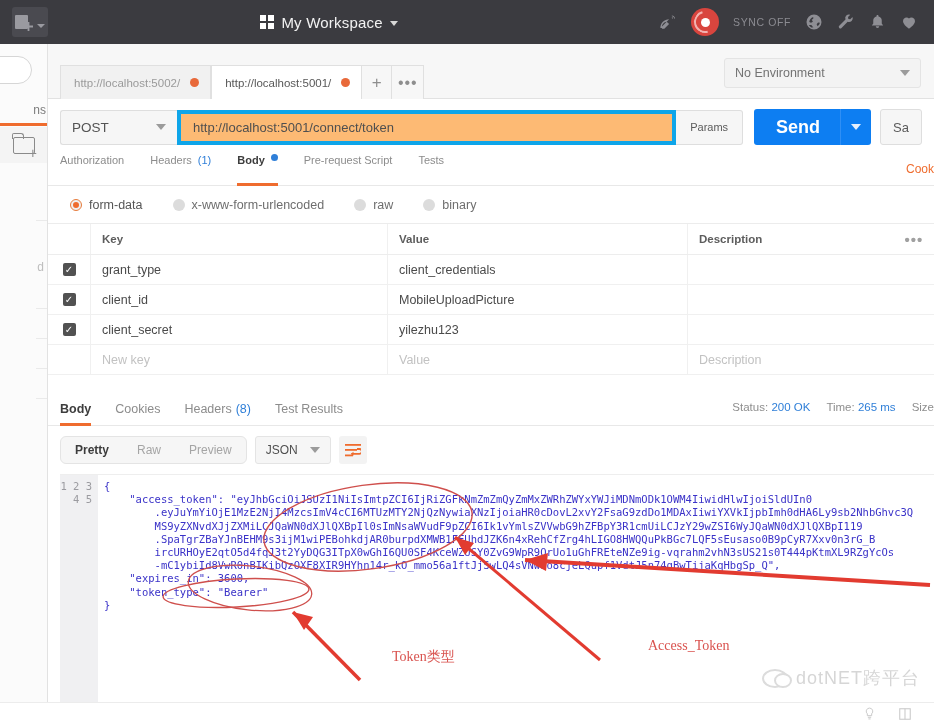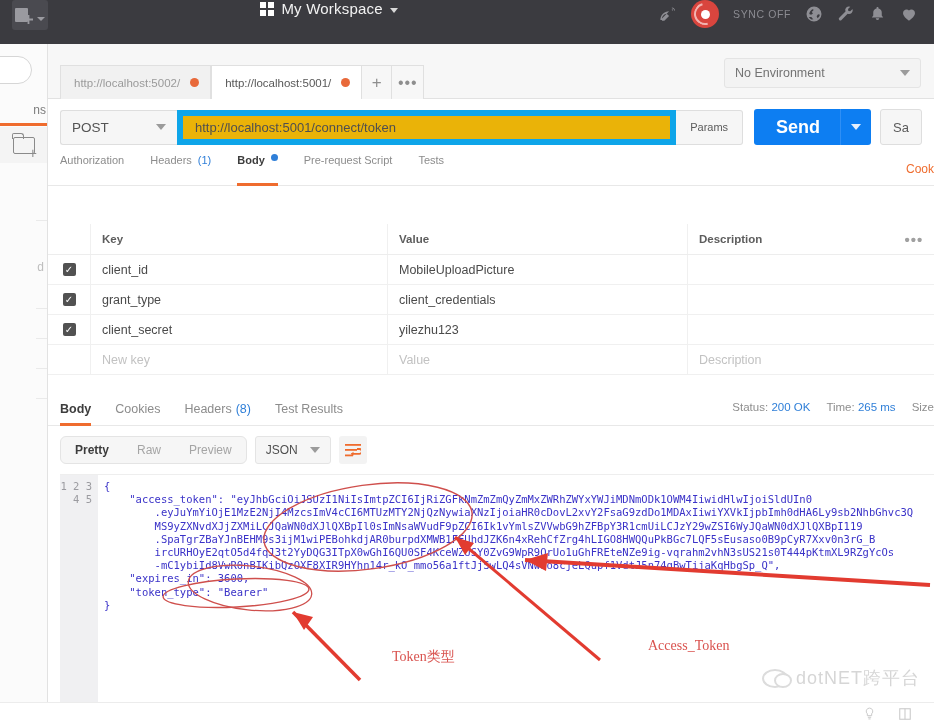--- a/index.html
+++ b/index.html
@@ -9,21 +9,21 @@
     background: #fff;
     font-family: "Liberation Sans", sans-serif;
     -webkit-font-smoothing: antialiased;
   }
   #app { position: relative; width: 934px; height: 728px; overflow: hidden; }
 
   
   .topbar {
     position: absolute; left: 0; top: 0; width: 934px; height: 44px;
     background: #3b3b40;
-    display: flex; align-items: flex-start;
+    display: flex; align-items: center;
   }
   .topbar-left { width: 60px; display: flex; align-items: center; justify-content: center; }
   .newbtn {
     width: 36px; height: 30px; background: #4a4a50; border-radius: 3px;
     display: flex; align-items: center; justify-content: center; gap: 2px;
   }
   .newbtn .sq { width: 13px; height: 14px; background: #9a9aa0; border-radius: 1px; position: relative; }
   .newbtn .sq::after {
     content: ""; position: absolute; right: -5px; bottom: -2px; width: 9px; height: 9px;
     background: #9a9aa0; clip-path: polygon(40% 0,60% 0,60% 40%,100% 40%,100% 60%,60% 60%,60% 100%,40% 100%,40% 60%,0 60%,0 40%,40% 40%);
@@ -123,21 +123,21 @@
   .chev { width: 0; height: 0; border-left: 5px solid transparent; border-right: 5px solid transparent; border-top: 6px solid #9b9b9b; }
 
   
   .urlrow { position: absolute; left: 0; top: 56px; width: 886px; height: 54px; display: flex; align-items: center; padding: 0 12px; }
   .method {
     width: 117px; height: 35px; border: 1px solid #dedede; border-right: none; background: #f6f6f6;
     border-radius: 3px 0 0 3px; display: flex; align-items: center; justify-content: space-between;
     padding: 0 11px; color: #545454; font-size: 13.5px;
   }
   .urlinput {
-    flex: 1; height: 35px; border: 6px solid #0ea5e9; background: #eab308;
+    flex: 1; height: 35px; border: 4px solid #0ea5e9; background: #fdba74;
     display: flex; align-items: center; padding: 0 12px; color: #4f4f4f; font-size: 13px;
   }
   .params-btn {
     height: 35px; border: 1px solid #dedede; border-left: none; background: #f6f6f6;
     display: flex; align-items: center; padding: 0 14px; color: #5b5b5b; font-size: 11px;
     border-radius: 0 3px 3px 0;
   }
   .send-btn {
     margin-left: 11px; height: 36px; background: #0d7ef2; border-radius: 3px;
     display: flex; align-items: center; color: #fff; font-weight: bold; font-size: 18px;
@@ -340,44 +340,62 @@
       </div>
       <div class="rtab">
         <span>Pre-request Script</span>
       </div>
       <div class="rtab">
         <span>Tests</span>
       </div>
       <div class="cookies-link">Cook</div>
     </div>
 
+    <div class="bodytypes">
+      <label class="radio sel">
+        <span class="rc"></span>
+        <span>form-data</span>
+      </label>
+      <label class="radio off">
+        <span class="rc"></span>
+        <span>x-www-form-urlencoded</span>
+      </label>
+      <label class="radio off">
+        <span class="rc"></span>
+        <span>raw</span>
+      </label>
+      <label class="radio off">
+        <span class="rc"></span>
+        <span>binary</span>
+      </label>
+    </div>
 
     <div class="kvtable">
       <div class="kvhead">
         <div class="c-chk"></div>
         <div class="c-key">Key</div>
         <div class="c-val">Value</div>
         <div class="c-desc">Description</div>
         <div class="c-more">•••</div>
       </div>
       <div class="kvrow">
         <div class="c-chk">
             <span class="chk"></span>
           </div>
-        <div class="c-key">client_id</div>
-        <div class="c-val">MobileUploadPicture</div>
+        <div class="c-key">grant_type</div>
+        <div class="c-val">client_credentials</div>
         <div class="c-desc"></div>
         <div class="c-more"></div>
       </div>
       <div class="kvrow">
         <div class="c-chk">
             <span class="chk"></span>
           </div>
-        <div class="c-key">grant_type</div>
-        <div class="c-val">client_credentials</div>
+        <div class="c-key">client_id</div>
+        <div class="c-val">MobileUploadPicture</div>
         <div class="c-desc"></div>
         <div class="c-more"></div>
       </div>
       <div class="kvrow">
         <div class="c-chk">
             <span class="chk"></span>
           </div>
         <div class="c-key">client_secret</div>
         <div class="c-val">yilezhu123</div>
         <div class="c-desc"></div>

